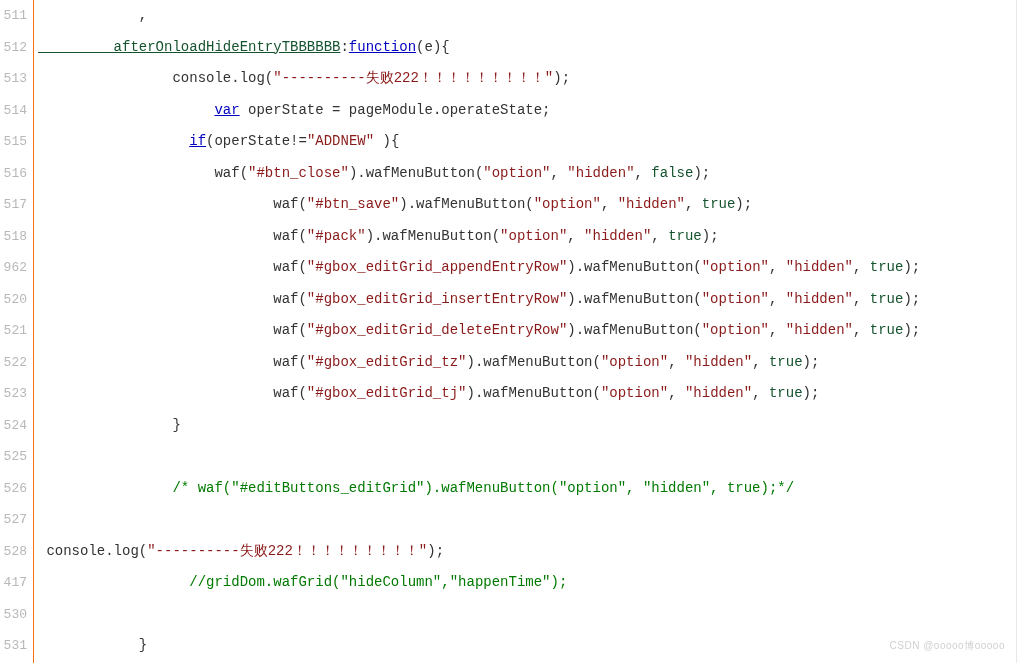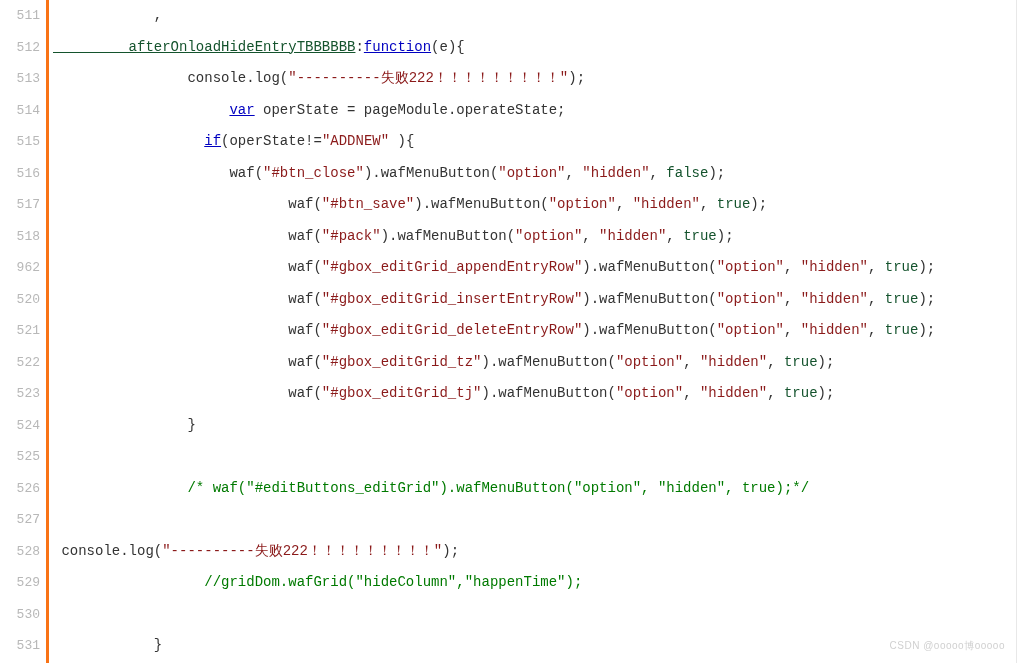--- a/index.html
+++ b/index.html
@@ -7,28 +7,28 @@
     font-family: "SimSun", "NSimSun", "Courier New", Consolas, monospace;
     font-size: 14px;
     background: #ffffff;
     width: 1017px;
     height: 663px;
     overflow: hidden;
     position: relative;
   }
   .editor { display: flex; height: 100%; border-right: 1px solid #e8e8e8;}
   .gutter {
-    width: 49px;
+    width: 34px;
     flex-shrink: 0;
     text-align: right;
     color: #b8b8b8;
     font-size: 13px;
     padding-right: 6px;
     user-select: none;
-    border-right: 3px solid #f97316;
+    border-right: 1px solid #f97316;
   }
   .code {
     flex: 1;
     white-space: pre;
     color: #333;
     overflow: hidden;
   }
   .line {
     height: 31.5px;
     line-height: 31.5px;
@@ -67,20 +67,20 @@
       <div class="line">962</div>
       <div class="line">520</div>
       <div class="line">521</div>
       <div class="line">522</div>
       <div class="line">523</div>
       <div class="line">524</div>
       <div class="line">525</div>
       <div class="line">526</div>
       <div class="line">527</div>
       <div class="line">528</div>
-      <div class="line">529</div>
+      <div class="line">417</div>
       <div class="line">530</div>
       <div class="line">531</div>
     </div>
   <div class="code" id="code"><div class="line"><span>            ,</span></div><div class="line"><span class="prop">         afterOnloadHideEntryTBBBBBB</span><span>:</span><span class="kw">function</span><span>(e){</span></div><div class="line"><span>                console.log(</span><span class="str">"----------失败222！！！！！！！！！"</span><span>);</span></div><div class="line"><span>                     </span><span class="kw">var</span><span> operState = pageModule.operateState;</span></div><div class="line"><span>                  </span><span class="kw">if</span><span>(operState!=</span><span class="str">"ADDNEW"</span><span> ){</span></div><div class="line"><span>                     waf(</span><span class="str">"#btn_close"</span><span>).wafMenuButton(</span><span class="str">"option"</span><span>, </span><span class="str">"hidden"</span><span>, </span><span class="bool">false</span><span>);</span></div><div class="line"><span>                            waf(</span><span class="str">"#btn_save"</span><span>).wafMenuButton(</span><span class="str">"option"</span><span>, </span><span class="str">"hidden"</span><span>, </span><span class="bool">true</span><span>);</span></div><div class="line"><span>                            waf(</span><span class="str">"#pack"</span><span>).wafMenuButton(</span><span class="str">"option"</span><span>, </span><span class="str">"hidden"</span><span>, </span><span class="bool">true</span><span>);</span></div><div class="line"><span>                            waf(</span><span class="str">"#gbox_editGrid_appendEntryRow"</span><span>).wafMenuButton(</span><span class="str">"option"</span><span>, </span><span class="str">"hidden"</span><span>, </span><span class="bool">true</span><span>);</span></div><div class="line"><span>                            waf(</span><span class="str">"#gbox_editGrid_insertEntryRow"</span><span>).wafMenuButton(</span><span class="str">"option"</span><span>, </span><span class="str">"hidden"</span><span>, </span><span class="bool">true</span><span>);</span></div><div class="line"><span>                            waf(</span><span class="str">"#gbox_editGrid_deleteEntryRow"</span><span>).wafMenuButton(</span><span class="str">"option"</span><span>, </span><span class="str">"hidden"</span><span>, </span><span class="bool">true</span><span>);</span></div><div class="line"><span>                            waf(</span><span class="str">"#gbox_editGrid_tz"</span><span>).wafMenuButton(</span><span class="str">"option"</span><span>, </span><span class="str">"hidden"</span><span>, </span><span class="bool">true</span><span>);</span></div><div class="line"><span>                            waf(</span><span class="str">"#gbox_editGrid_tj"</span><span>).wafMenuButton(</span><span class="str">"option"</span><span>, </span><span class="str">"hidden"</span><span>, </span><span class="bool">true</span><span>);</span></div><div class="line"><span>                }</span></div><div class="line"><span></span></div><div class="line"><span>                </span><span class="cmt">/* waf("#editButtons_editGrid").wafMenuButton("option", "hidden", true);*/</span></div><div class="line"><span></span></div><div class="line"><span> console.log(</span><span class="str">"----------失败222！！！！！！！！！"</span><span>);</span></div><div class="line"><span>                  </span><span class="cmt">//gridDom.wafGrid("hideColumn","happenTime");</span></div><div class="line"><span></span></div><div class="line"><span>            }</span></div></div>
 </div>
 
 <div class="watermark">CSDN @ooooo博ooooo</div>
 
 </body></html>

